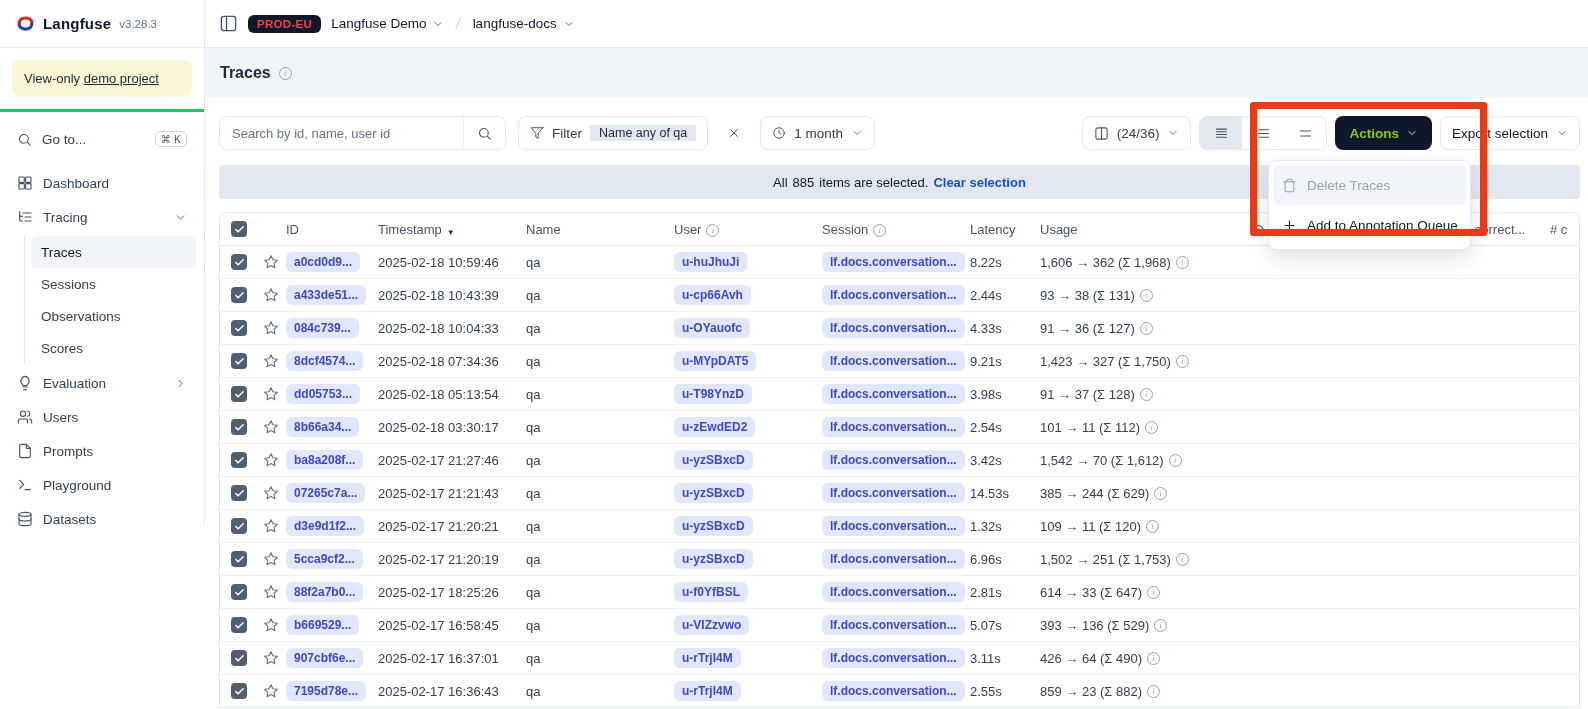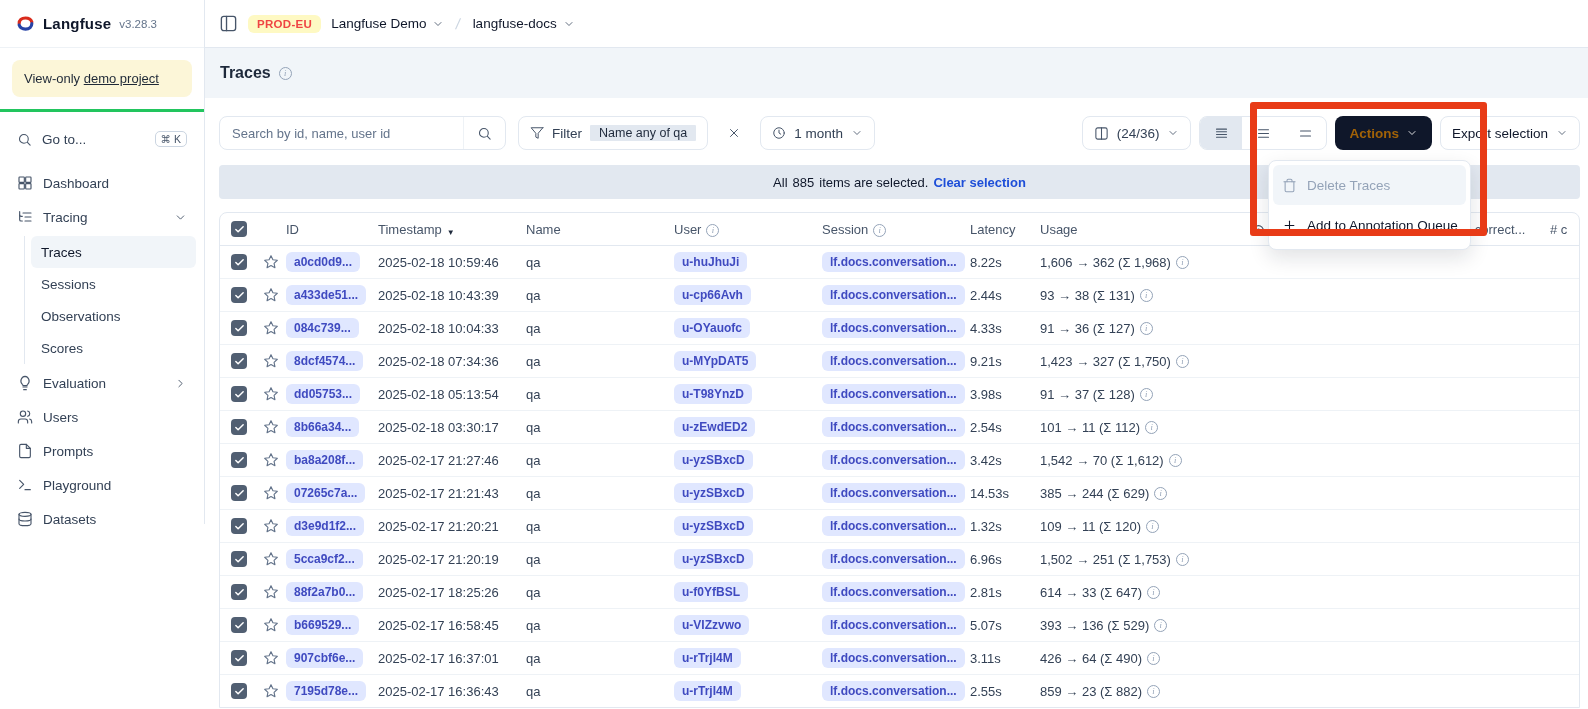--- a/index.html
+++ b/index.html
@@ -28,21 +28,21 @@
     padding:1px 5px; background:#fff; }
   .sub-list { margin:2px 0 2px 16px; border-left:1px solid #e2e8f0; padding-left:6px; }
   .sub-item { height:32px; display:flex; align-items:center; padding:0 10px; border-radius:6px;
     font-size:13.5px; color:#334155; cursor:pointer; }
   .sub-item.active { background:#f1f5f9; color:#0f172a; font-weight:500; }
 
   
   main { position:absolute; left:205px; top:0; width:1383px; height:709px; }
   .topbar { height:48px; display:flex; align-items:center; gap:10px; padding:0 14px;
     border-bottom:1px solid #e2e8f0; background:#fff; }
-  .env-badge { background:#fef9c3; color:var(--env_badge_text,#ef4444); font-size:11.5px; font-weight:600;
+  .env-badge { background:#0f172a; color:var(--env_badge_text,#ef4444); font-size:11.5px; font-weight:600;
     padding:3px 9px; border-radius:6px; letter-spacing:.3px; }
   .crumb { display:flex; align-items:center; gap:6px; font-size:13.5px; font-weight:500; color:#0f172a; cursor:pointer; }
   .slash { color:#cbd5e1; font-size:15px; transform:skewX(-10deg); padding:0 2px; }
   .titlebar { height:50px; background:#f1f5f9; display:flex; align-items:center; gap:8px; padding:0 15px; }
   .titlebar h1 { font-size:16px; font-weight:700; color:#1e293b; }
   .info-dot { display:inline-flex; width:13px; height:13px; border:1.3px solid #94a3b8; border-radius:50%;
     color:#94a3b8; font-size:8.5px; align-items:center; justify-content:center; font-style:italic;
     font-family:"Liberation Serif","DejaVu Serif",serif; }
 
   .content { position:relative; padding:18px 8px 0 14px; }
@@ -55,21 +55,21 @@
   .searchbox input { flex:1; border:0; outline:0; padding:0 12px; font-size:13px; color:#4d7c0f;
     font-family:inherit; background:transparent; }
   .searchbox input::placeholder { color:#64748b; }
   .search-seg { width:42px; height:100%; border-left:1px solid #eef2f6; display:flex; align-items:center; justify-content:center; cursor:pointer; }
   .chip { background:#e2e8f0; border-radius:1px; padding:1px 9px; font-size:12.5px; color:#1e293b; }
   .xbtn { width:28px; height:28px; display:flex; align-items:center; justify-content:center; cursor:pointer; }
   .seg-group { height:34px; border:1px solid #e2e8f0; border-radius:8px; display:flex; align-items:stretch; overflow:hidden; background:#fff; }
   .seg { width:42px; display:flex; align-items:center; justify-content:center; cursor:pointer; }
   .seg.active { background:#e2e8f0; }
   .btn-dark { height:34px; display:flex; align-items:center; gap:7px; padding:0 14px; border-radius:8px;
-    background:var(--actions_bg,#0f172a); color:#a16207; font-size:13.5px; font-weight:600; border:0; cursor:pointer; }
+    background:var(--actions_bg,#0f172a); color:#84cc16; font-size:13.5px; font-weight:600; border:0; cursor:pointer; }
   .btn-dark svg { stroke:#fff; }
 
   .banner { margin-top:15px; height:34px; background:#e2e8f0; border-radius:4px;
     display:flex; align-items:center; justify-content:center; gap:5px; font-size:13px; color:#0f172a; }
   .banner b { font-weight:400; }
   .banner a { color:var(--link,#1d4ed8); font-weight:600; text-decoration:none; cursor:pointer; }
 
   
   .table { margin-top:13px; border:1px solid #e2e8f0; border-radius:8px 8px 0 0; overflow:hidden;
     height:496px; background:#fff; }

